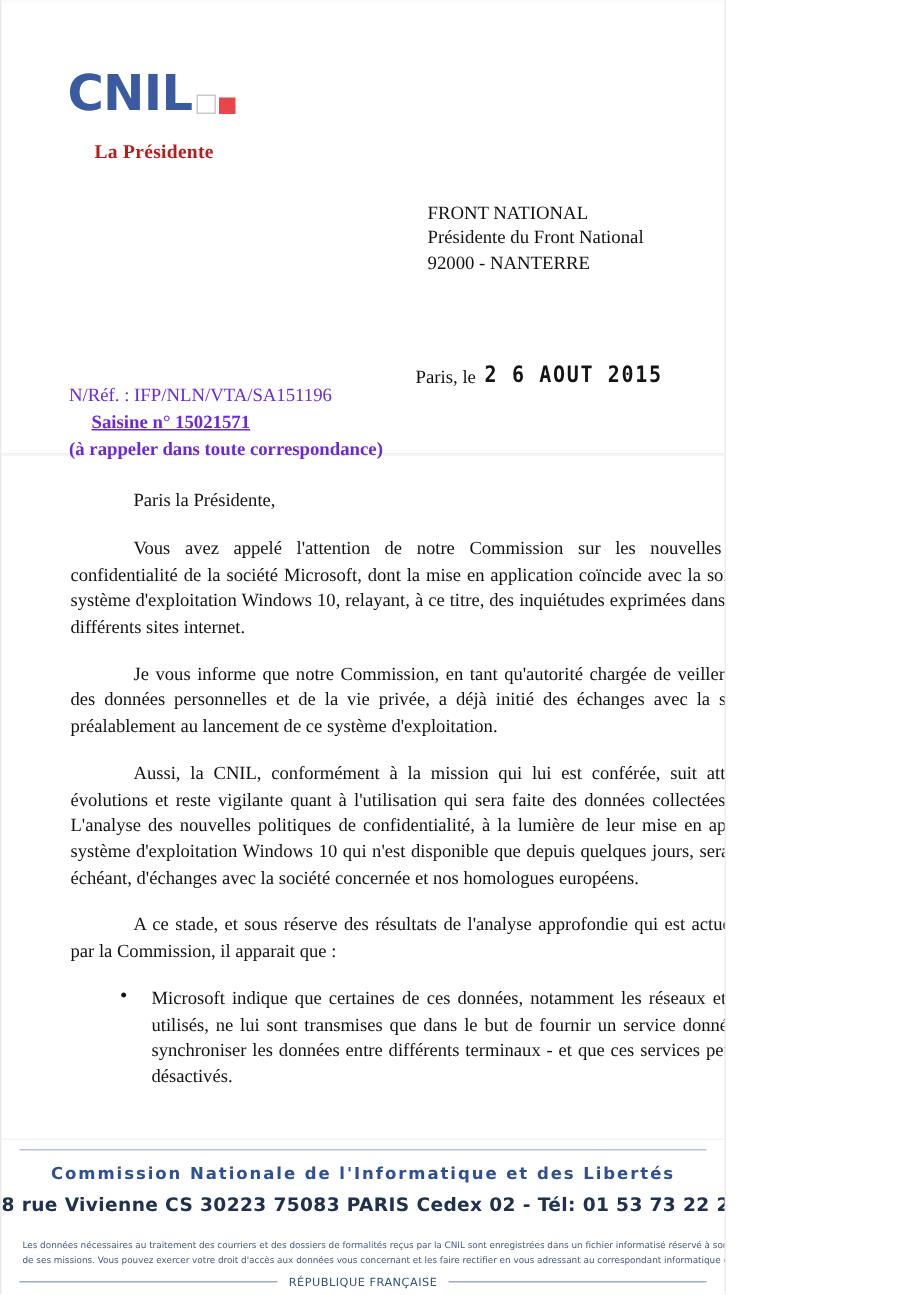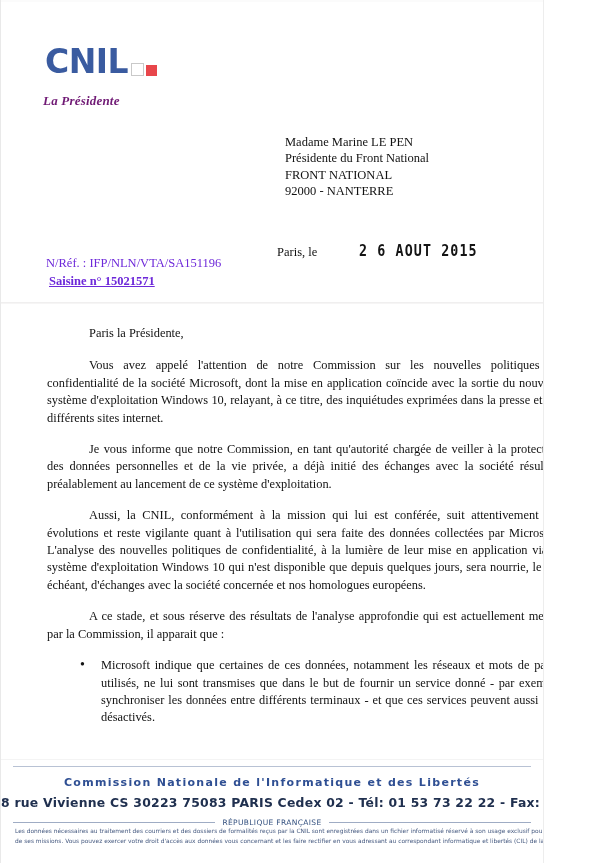--- a/index.html
+++ b/index.html
@@ -7,21 +7,21 @@
     margin: 0;
     padding: 0;
     background: #ffffff;
   }
   body {
     font-family: "Liberation Serif", "DejaVu Serif", serif;
   }
 
   .page {
     position: relative;
-    width: 544px;
+    width: 484px;
     height: 863px;
     background: #ffffff;
     overflow: hidden;
     box-sizing: border-box;
     border-left: 1px solid #e9e9e9;
     border-right: 1px solid #ededed;
   }
 
   
   .scan-line {
@@ -68,27 +68,26 @@
     width: 11px;
     height: 11px;
     display: block;
   }
   .sq-white { background: #ffffff; border: 1px solid #c9c9c9; }
   .sq-red { background: #e8464b; margin-left: 2px; }
 
   
   .presidente {
     position: absolute;
-    left: 42px;
+    left: 62px;
     top: 93px;
     font-weight: 700;
     font-size: 13px;
-    color: #701a75;
+    color: #b91c1c;
     letter-spacing: 0.2px;
-    font-style: italic;
   }
 
   .address {
     position: absolute;
     left: 284px;
     top: 134px;
     font-size: 12.5px;
     line-height: 16.3px;
     color: #111111;
   }
@@ -101,36 +100,36 @@
     font-size: 12.5px;
     color: #6d28d9;
   }
   .ref-line { line-height: 17px; }
   .saisine {
     font-weight: 700;
     text-decoration: underline;
     line-height: 18px;
     display: inline-block;
     padding-left: 3px;
+    margin-left: 12px;
   }
   .rappeler {
     font-weight: 700;
     line-height: 18px;
   }
 
   .date-line {
     position: absolute;
     left: 276px;
     top: 243px;
     font-size: 12.5px;
     color: #111111;
     white-space: nowrap;
     display: flex;
     align-items: baseline;
-    gap: 36px;
   }
   .date-stamp {
     font-family: "DejaVu Sans Mono", monospace;
     font-weight: 700;
     font-size: 14.5px;
     letter-spacing: 1.2px;
     color: #141414;
     margin-left: 6px;
     transform: scaleX(0.92) scaleY(1.04);
     transform-origin: left bottom;
@@ -211,21 +210,21 @@
     font-weight: 700;
     letter-spacing: 0.25px;
     color: #20304f;
     white-space: nowrap;
   }
 
   .rf-row {
     position: absolute;
     left: 12px;
     right: 12px;
-    top: 818px;
+    top: 850px;
     display: flex;
     align-items: center;
     gap: 7px;
   }
   .rf-row .hr {
     flex: 1 1 auto;
     height: 1px;
     background: #9facc4;
   }
   .rf-label {
@@ -263,34 +262,34 @@
     <span class="logo-text">CNIL</span>
     <span class="logo-squares">
       <span class="sq sq-white"></span>
       <span class="sq sq-red"></span>
     </span>
   </div>
 
   <div class="presidente">La Présidente</div>
 
   <div class="address">
-    <div>Madame Marine LE PEN</div>
+    <div>FRONT NATIONAL</div>
     <div>Présidente du Front National</div>
-    <div>FRONT NATIONAL</div>
     <div>92000 - NANTERRE</div>
   </div>
 
   <div class="date-line">
     <span>Paris, le</span>
     <span class="date-stamp">2 6 AOUT 2015</span>
   </div>
 
   <div class="ref-block">
     <div class="ref-line">N/Réf. : IFP/NLN/VTA/SA151196</div>
     <div><span class="saisine">Saisine n° 15021571</span></div>
+    <div class="rappeler">(à rappeler dans toute correspondance)</div>
   </div>
 
   <div class="body-text">
     <div class="salutation">Paris la Présidente,</div>
     <div class="para">Vous avez appelé l'attention de notre Commission sur les nouvelles politiques de confidentialité de la société Microsoft, dont la mise en application coïncide avec la sortie du nouveau système d'exploitation Windows 10, relayant, à ce titre, des inquiétudes exprimées dans la presse et sur différents sites internet.</div>
     <div class="para">Je vous informe que notre Commission, en tant qu'autorité chargée de veiller à la protection des données personnelles et de la vie privée, a déjà initié des échanges avec la société résultats préalablement au lancement de ce système d'exploitation.</div>
     <div class="para">Aussi, la CNIL, conformément à la mission qui lui est conférée, suit attentivement ces évolutions et reste vigilante quant à l'utilisation qui sera faite des données collectées par Microsoft. L'analyse des nouvelles politiques de confidentialité, à la lumière de leur mise en application via le système d'exploitation Windows 10 qui n'est disponible que depuis quelques jours, sera nourrie, le cas échéant, d'échanges avec la société concernée et nos homologues européens.</div>
     <div class="para">A ce stade, et sous réserve des résultats de l'analyse approfondie qui est actuellement menée par la Commission, il apparait que :</div>
     <ul class="bullets">
       <li>Microsoft indique que certaines de ces données, notamment les réseaux et mots de passe utilisés, ne lui sont transmises que dans le but de fournir un service donné - par exemple synchroniser les données entre différents terminaux - et que ces services peuvent aussi être désactivés.</li>

